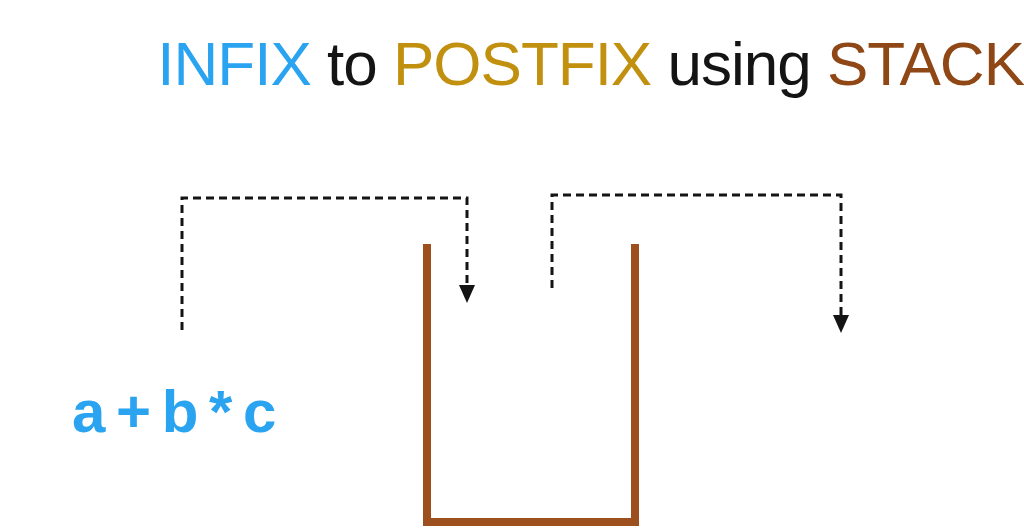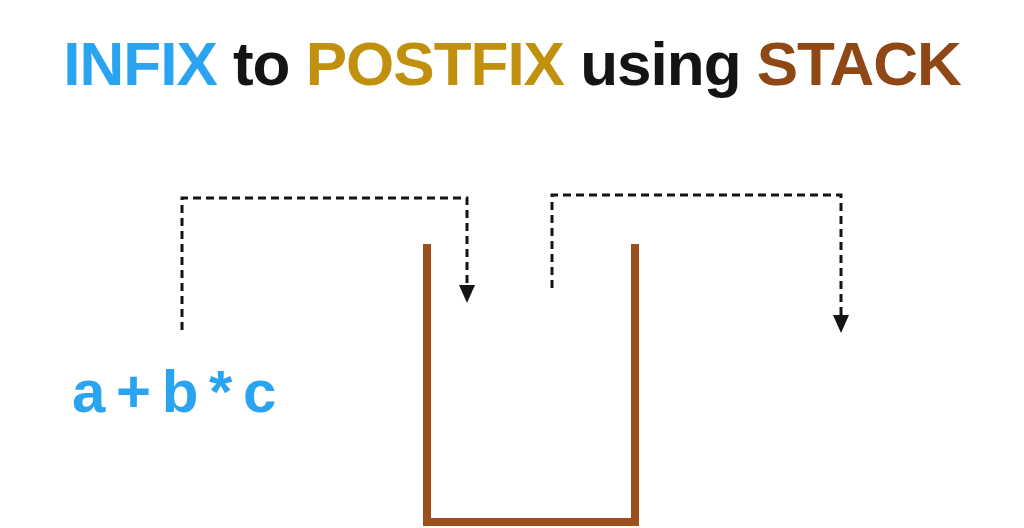--- a/index.html
+++ b/index.html
@@ -12,44 +12,44 @@
     height: 528px;
     background: #ffffff;
     overflow: hidden;
   }
 
   .title {
     position: absolute;
     top: 33px;
     left: 0;
     width: 100%;
-    text-align: center;
+    text-align: right;
     font-size: 62px;
-    font-weight: 700;
+    font-weight: 400;
     letter-spacing: -1px;
     line-height: 1;
     white-space: pre;
   }
 
   .diagram-svg {
     position: absolute;
     top: 0;
     left: 0;
     width: 1024px;
     height: 528px;
   }
 
   .expr {
     position: absolute;
     font-size: 60px;
     font-weight: 600;
     line-height: 1;
     white-space: pre;
   }
-  .expr-infix  { left: 72px;  top: 362px; word-spacing: -6px; }
+  .expr-infix  { left: 72px;  top: 382px; word-spacing: -6px; }
   .expr-postfix{ left: 763px; top: 362px; letter-spacing: 1px; }
 </style>
 </head>
 <body>
 
 <div class="canvas">
 
   <h1 class="title"><span style="color: rgb(42, 163, 240);">INFIX</span><span style="color: rgb(20, 20, 20);"> to </span><span style="color: rgb(193, 144, 15);">POSTFIX</span><span style="color: rgb(20, 20, 20);"> using </span><span style="color: rgb(142, 71, 21);">STACK</span></h1>
 
   <svg class="diagram-svg" viewBox="0 0 1024 528" xmlns="http://www.w3.org/2000/svg">

